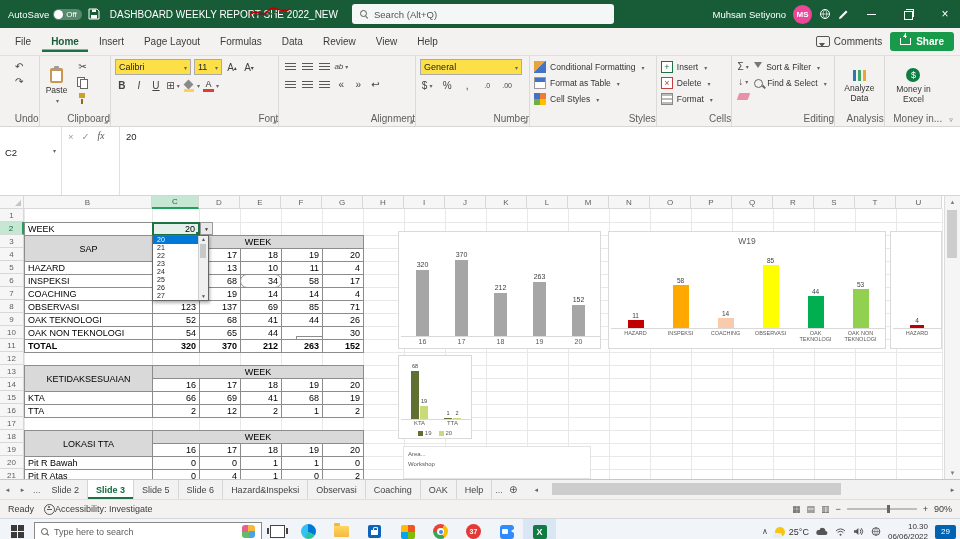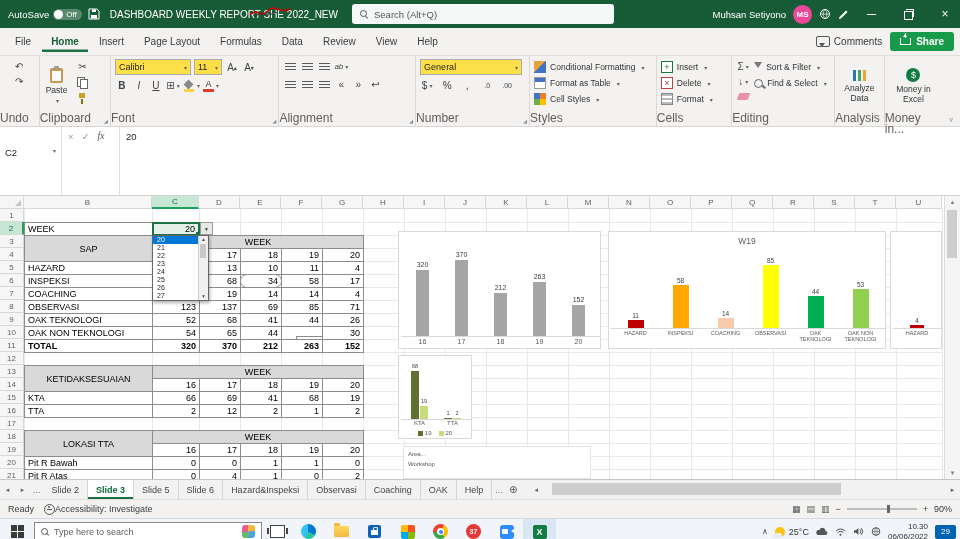--- a/index.html
+++ b/index.html
@@ -35,21 +35,21 @@
   .ic-comment{width:12px;height:9px;border:1px solid #555;border-radius:2px;position:relative;display:inline-block}
   .ic-comment::after{content:"";position:absolute;left:2px;bottom:-4px;border:3px solid transparent;border-top:4px solid #555}
   .sharebtn{background:#189A4B;color:#fff;border-radius:3px;padding:4px 10px;display:flex;align-items:center;gap:5px;font-weight:bold}
   .ic-share{width:9px;height:6px;border:1px solid #fff;border-top:none;position:relative;display:inline-block}
   .ic-share::after{content:"";position:absolute;left:3.5px;top:-5px;width:1px;height:5px;background:#fff}
   .ic-share::before{content:"";position:absolute;left:1.7px;top:-6px;border:2.2px solid transparent;border-bottom:3px solid #fff}
   
   .ribbon{display:flex;height:70px;background:#F3F2F1;border-bottom:1px solid #D8D6D4}
   .rgroup{border-right:1px solid #DCDAD8;display:flex;flex-direction:column;position:relative;box-sizing:border-box}
   .rg-body{flex:1;padding:3px 4px 0}
-  .rg-label{height:13px;font-size:12px;color:#605E5C;text-align:left;line-height:11px}
+  .rg-label{height:13px;font-size:10px;color:#605E5C;text-align:right;line-height:11px}
   .launch{position:absolute;right:2px;bottom:2px;font-size:5px;color:#888}
   .rrow{display:flex;align-items:center;gap:3px;margin-bottom:3px}
   .sbtn{min-width:14px;height:15px;display:flex;align-items:center;justify-content:center;font-size:10px;color:#444}
   .bigbtn{display:flex;flex-direction:column;align-items:center;justify-content:center;gap:2px;
           font-size:8.5px;color:#333;text-align:center;height:100%;padding:0 2px}
   .combo{height:16px;background:#fde047;border:1px solid #ABABAB;display:flex;align-items:center;
          font-size:9px;padding:0 3px;justify-content:space-between;color:#222;box-sizing:border-box}
   .car{font-size:6px;color:#666;margin-left:2px}
   .srow{display:flex;align-items:center;gap:4px;font-size:8.5px;color:#333;height:16px;white-space:nowrap}
   .align-ic{width:11px;height:8px;background:repeating-linear-gradient(to bottom,#595959 0 1px,transparent 1px 3px)}

